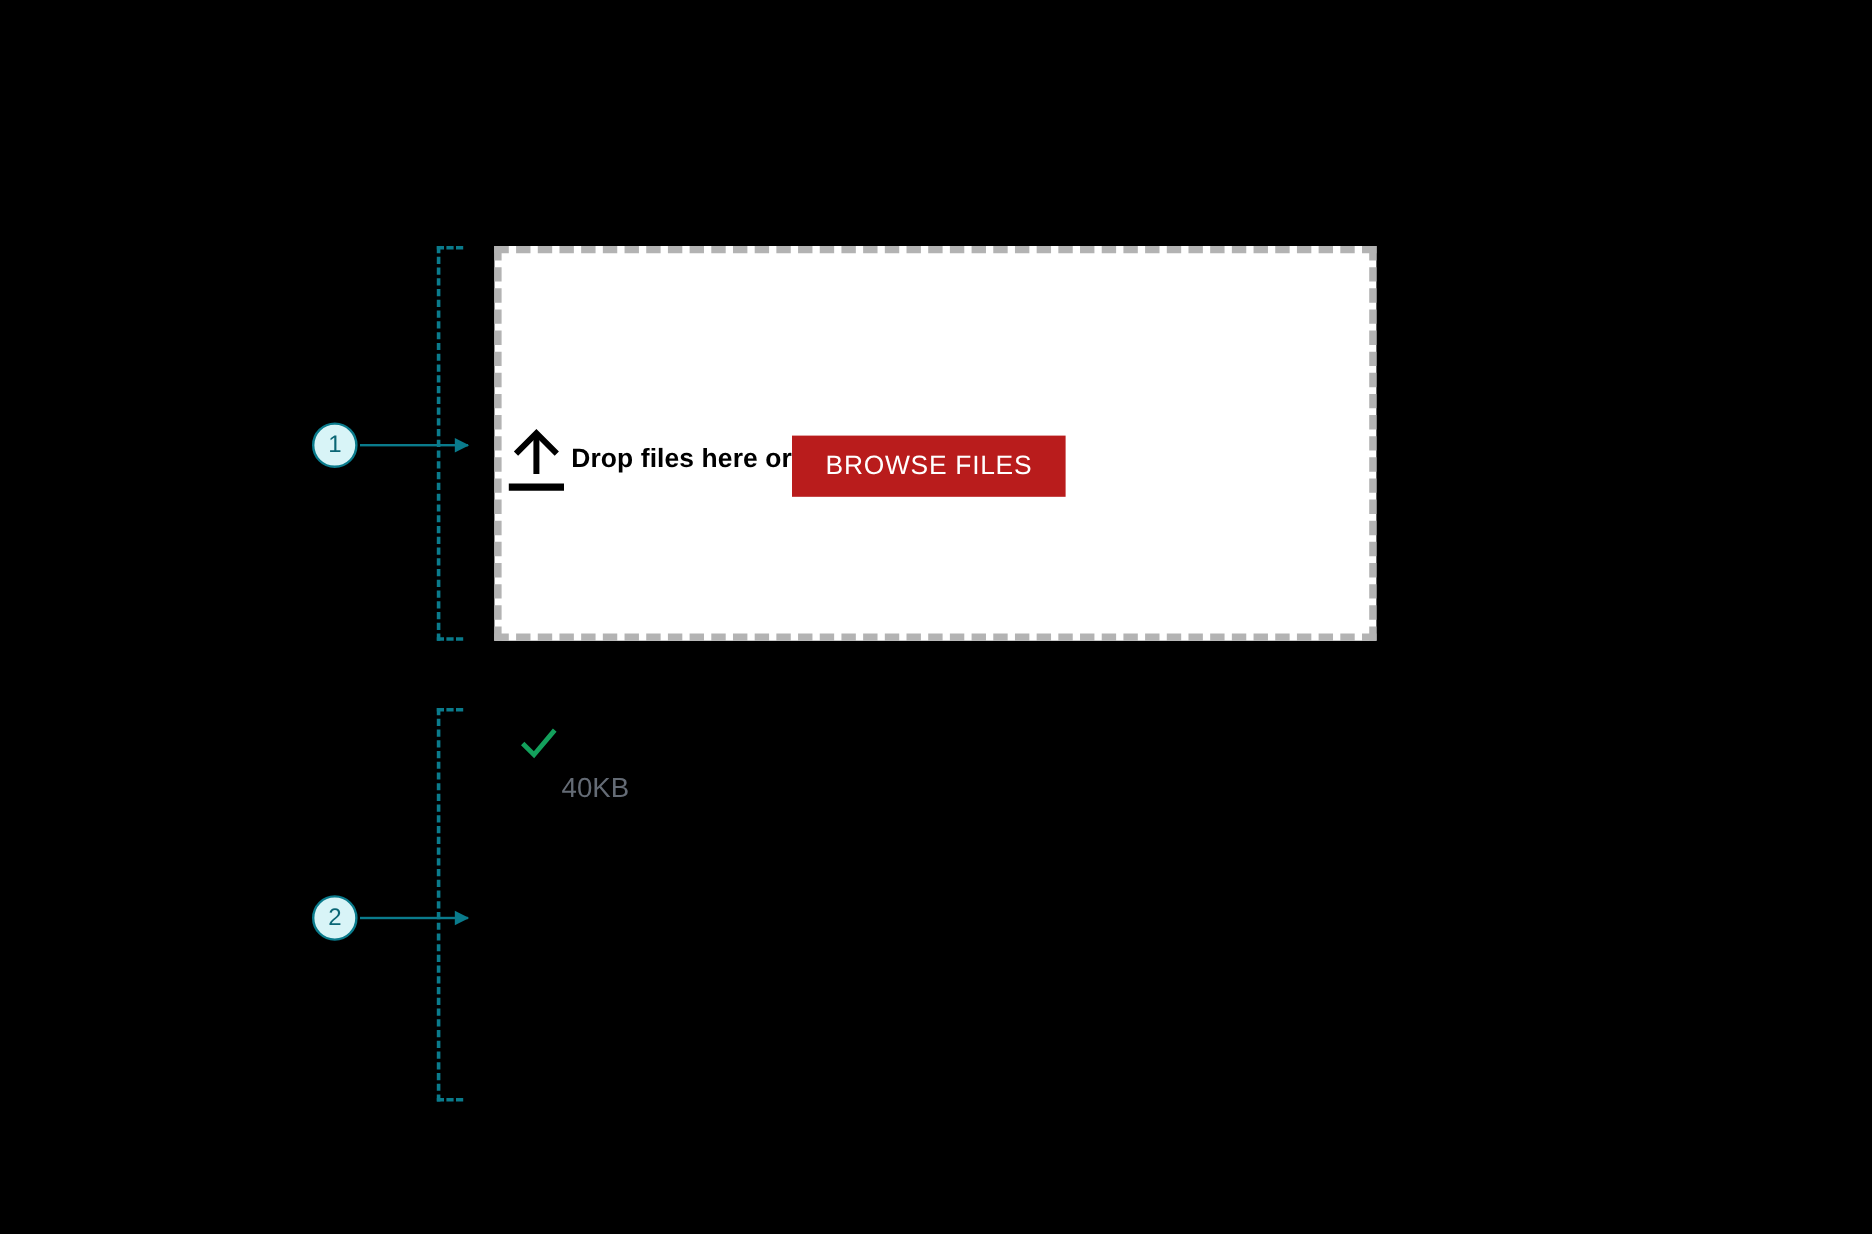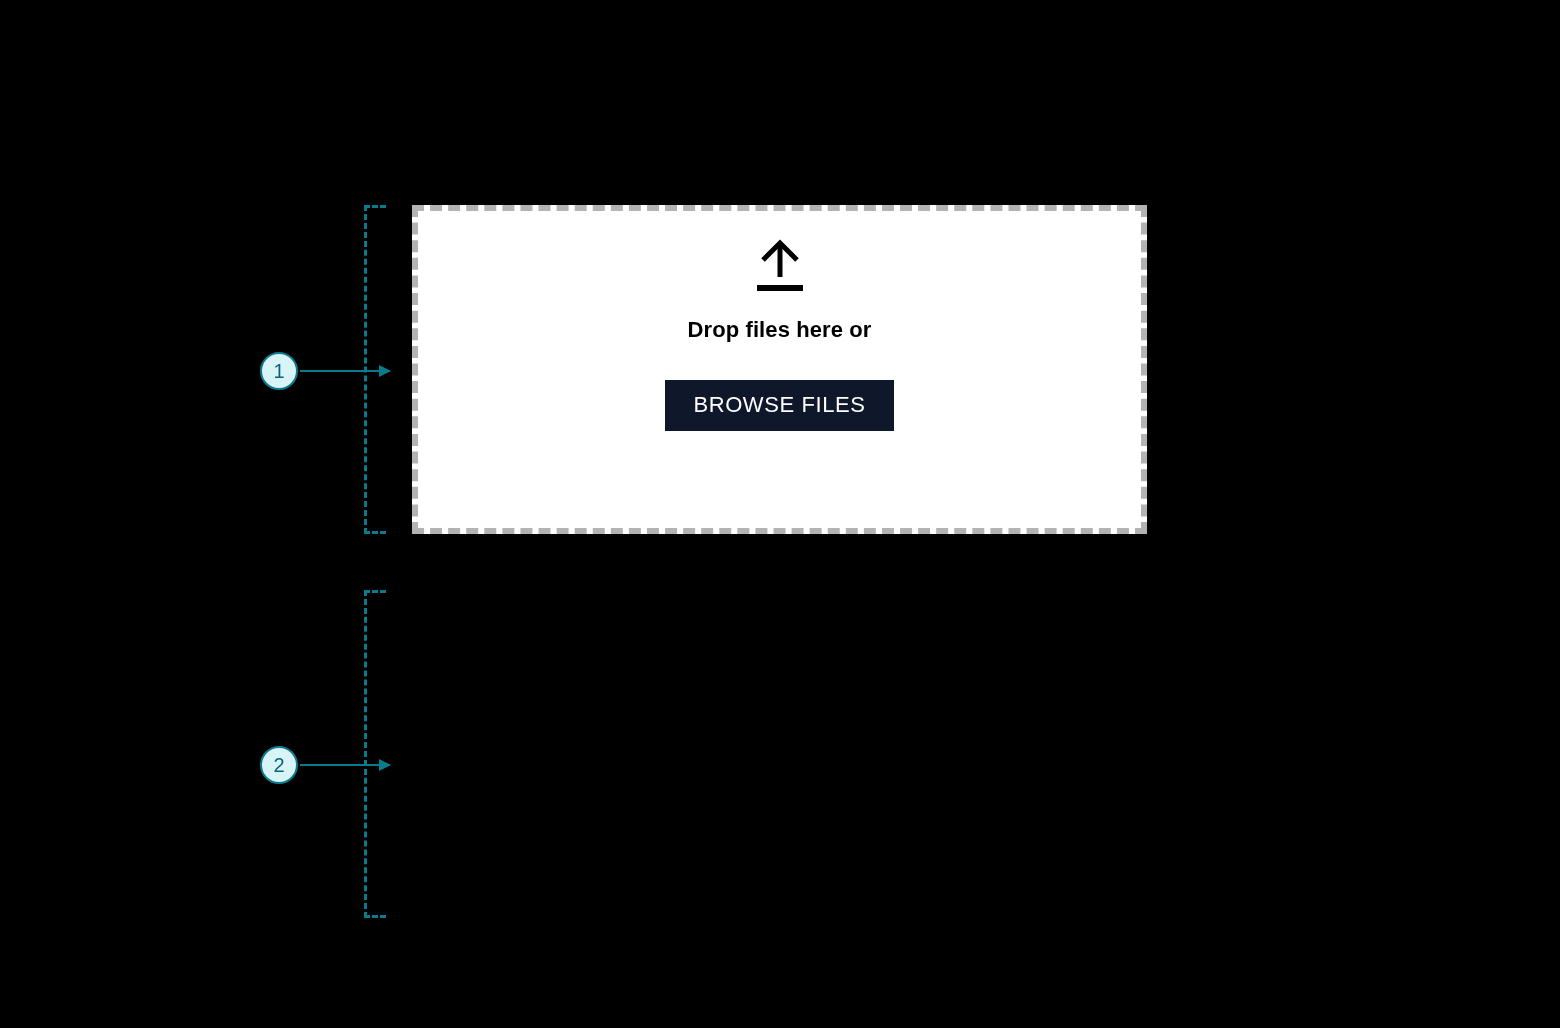--- a/index.html
+++ b/index.html
@@ -77,39 +77,38 @@
   .dropzone {
     position: absolute;
     left: 412px;
     top: 205px;
     width: 735px;
     height: 329px;
     background: #ffffff;
     box-sizing: border-box;
     border: 6px dashed #b3b3b3;
     display: flex;
-    flex-direction: column;
     align-items: center;
   }
   .upload-icon {
     margin-top: 28px;
     width: 58px;
     height: 54px;
     display: block;
   }
   .drop-title {
     margin-top: 24px;
     font-size: 22px;
     font-weight: bold;
     color: #000000;
     letter-spacing: 0.1px;
   }
   .browse-button {
     margin-top: 37px;
-    background: #0f172a;
+    background: #b91c1c;
     color: #ffffff;
     font-size: 22px;
     letter-spacing: 0.6px;
     padding: 14px 28px 15px 28px;
     border: none;
     border-radius: 0;
     font-family: "Liberation Sans", "DejaVu Sans", sans-serif;
     line-height: 1;
     cursor: pointer;
   }
@@ -194,16 +193,23 @@
   </svg>
 
   <div class="drop-title">Drop files here or</div>
 
   <button class="browse-button">BROWSE FILES</button>
 
 </div>
 
 <div class="file-list">
 
+  <div class="file-row">
+    <svg class="file-status-icon" viewBox="0 0 34 34">
+      <polyline points="5,18 13,26 29,7" fill="none" stroke="#13a05c" stroke-width="4" stroke-linecap="square" stroke-linejoin="miter"></polyline>
+    </svg>
+    <div class="file-name"></div>
+    <div class="file-meta">40KB</div>
+  </div>
 
 
 
 </div>
 
 </body></html>

